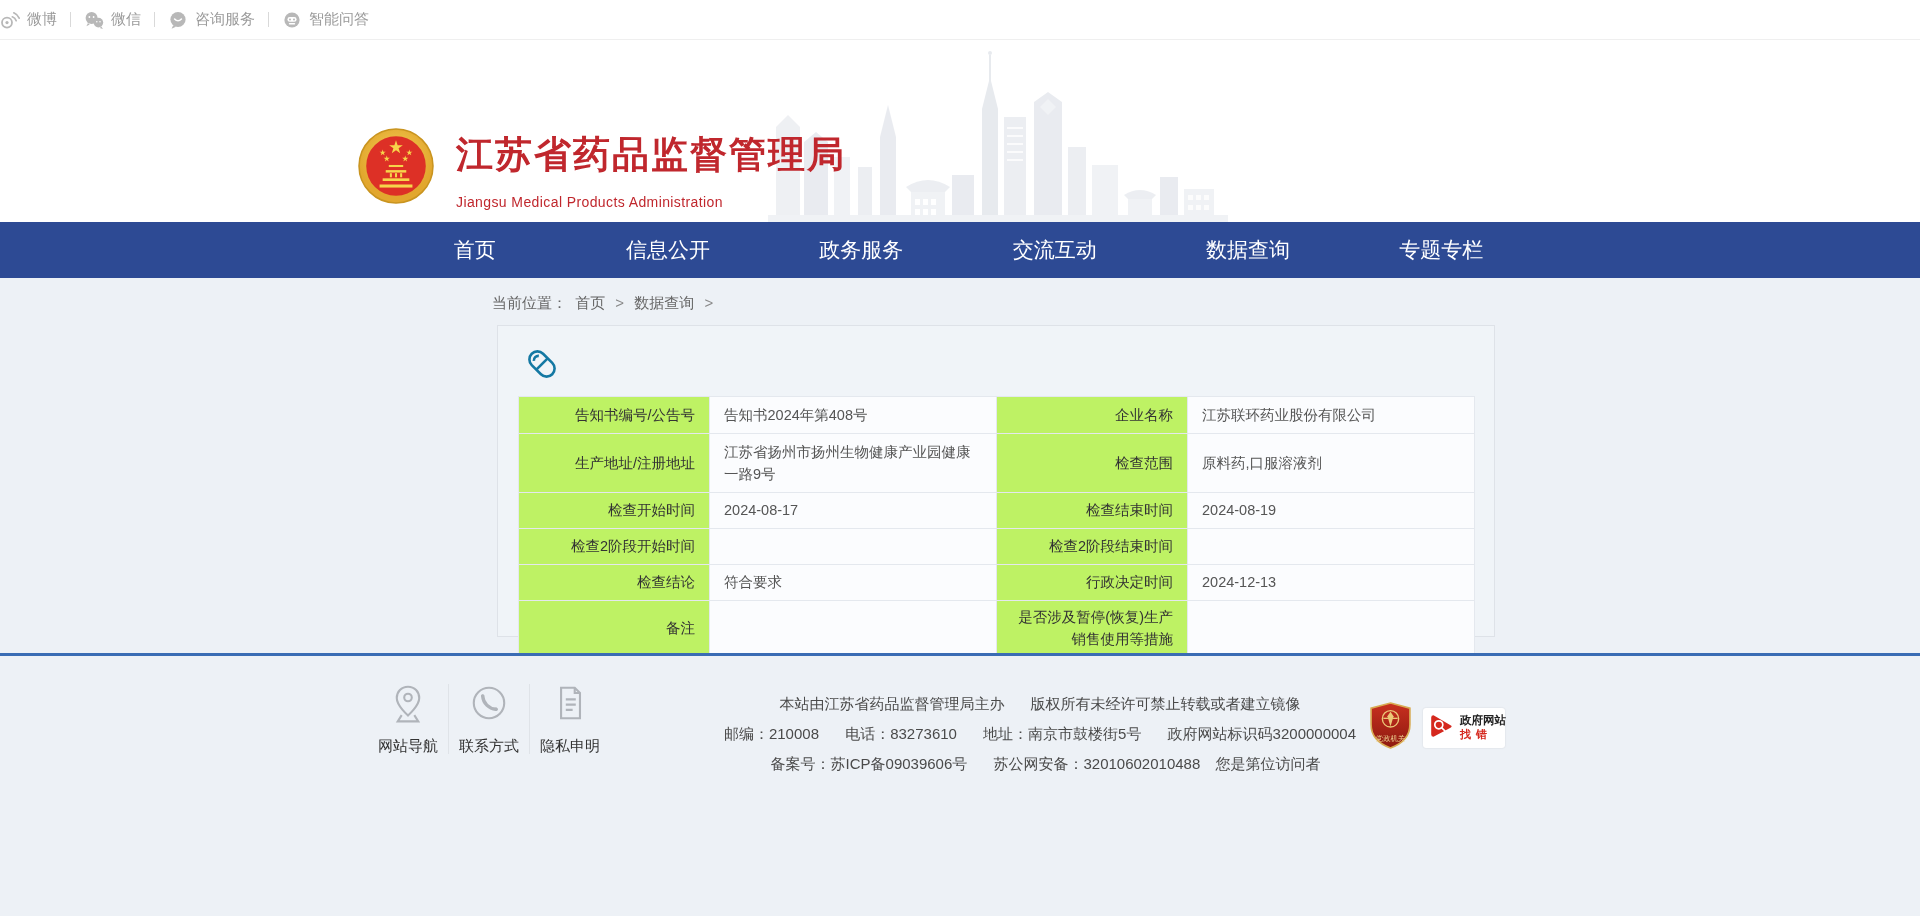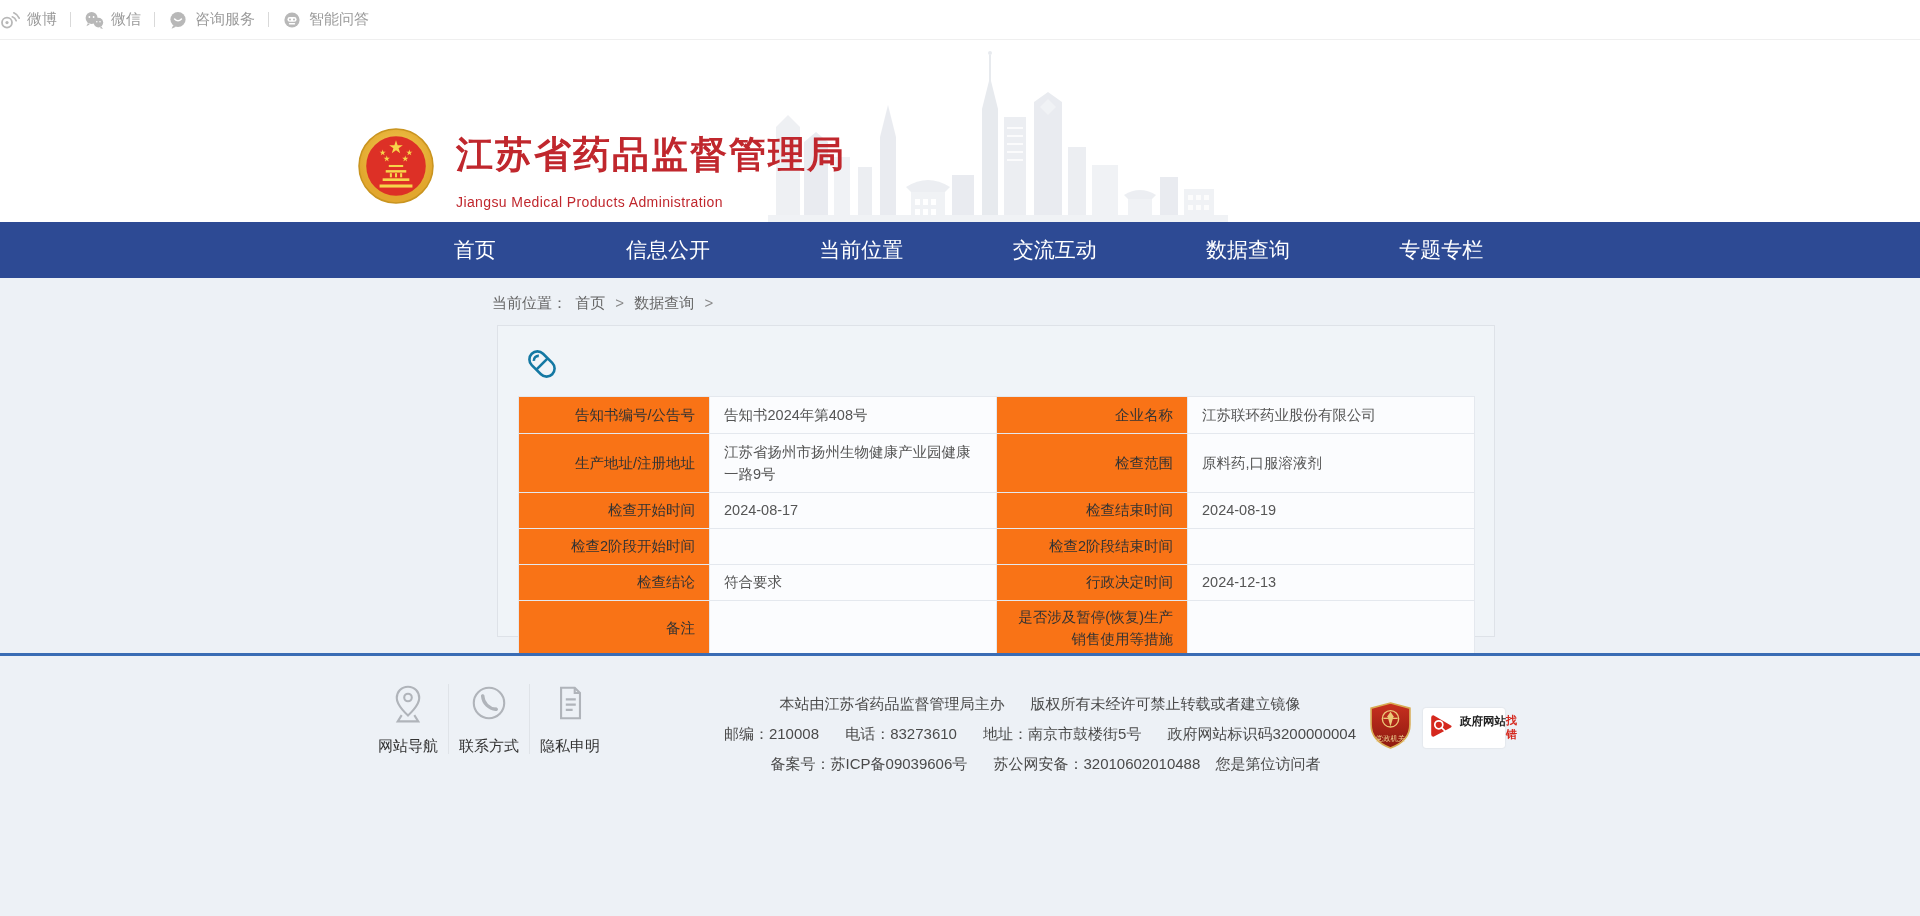--- a/index.html
+++ b/index.html
@@ -32,40 +32,40 @@
   .breadcrumb { margin-left:458px; font-size:15px; color:#666; height:18px; }
   .breadcrumb a { color:#666; text-decoration:none; cursor:pointer; margin:0 4px; }
   .breadcrumb .sep { color:#888; margin:0 2px; }
 
   .card { margin-left:463px; margin-top:13px; width:998px; height:312px;
     background:#f0f4f8; border:1px solid #dee2e8; padding:18px 20px 0 20px; }
   .pill { margin:2px 0 10px 6px; }
 
   table.info { width:957px; border-collapse:collapse; font-size:14.5px; table-layout:fixed; }
   table.info td { border:1px solid #e4e8ee; padding:5px 14px; line-height:1.55; vertical-align:middle; }
-  td.lbl { background:#f97316; color:#333; text-align:right; width:191px; }
+  td.lbl { background:#bef264; color:#333; text-align:right; width:191px; }
   td.val { background:#fbfcfe; color:#555; text-align:left; width:287px; }
   tr.r1{height:37px} tr.r2{height:59px} tr.r3{height:36px}
   tr.r4{height:36px} tr.r5{height:36px} tr.r6{height:55px}
 
   
   .footer-divider { height:3px; background:#3a6cb4; margin-top:0; }
   .footer { position:relative; height:256px; background:#edf1f6; }
   .footer-links { position:absolute; left:368px; top:26px; display:flex; align-items:stretch; }
   .footer-link { width:80px; text-align:center; cursor:pointer; }
   .footer-link .flabel { display:block; margin-top:9px; font-size:15px; color:#333; }
   .footer-vsep { width:1px; background:#dfe3e8; margin:2px 0; }
   .footer-center { position:absolute; left:690px; top:33px; width:700px;
     text-align:center; font-size:15px; color:#4a4a4a; line-height:30px; }
   .footer-center .seg { margin:0 11px; white-space:nowrap; }
   .footer-badges { position:absolute; left:1368px; top:46px; display:flex; align-items:center; gap:10px; }
   .badge-find { width:82px; height:40px; background:#fff; border-radius:3px;
     display:flex; align-items:center; padding:0 6px; gap:5px; cursor:pointer;
     box-shadow:0 0 2px rgba(0,0,0,.12); }
-  .badge-find .bf-text { display:flex; flex-direction:row; line-height:1.25; }
+  .badge-find .bf-text { display:flex; flex-direction:column; line-height:1.25; }
   .bf-l1 { font-size:11.5px; font-weight:bold; color:#222; white-space:nowrap; }
   .bf-l2 { font-size:11px; font-weight:bold; color:#d5281e; letter-spacing:5px; }
   .badge-shield { cursor:pointer; display:block; }
 </style>
 </head>
 <body>
 
 <div class="topbar">
   <div class="topbar-item">
     <span>
@@ -203,21 +203,21 @@
       <div class="site-title">江苏省药品监督管理局</div>
       <div class="site-subtitle">Jiangsu Medical Products Administration</div>
     </div>
   </div>
 </div>
 
 <div class="nav">
   <div class="nav-inner">
     <a class="nav-item">首页</a>
     <a class="nav-item">信息公开</a>
-    <a class="nav-item">当前位置</a>
+    <a class="nav-item">政务服务</a>
     <a class="nav-item">交流互动</a>
     <a class="nav-item">数据查询</a>
     <a class="nav-item">专题专栏</a>
   </div>
 </div>
 
 <div class="content">
   <div class="breadcrumb">
     <span>当前位置：</span>
     <a>首页</a>

